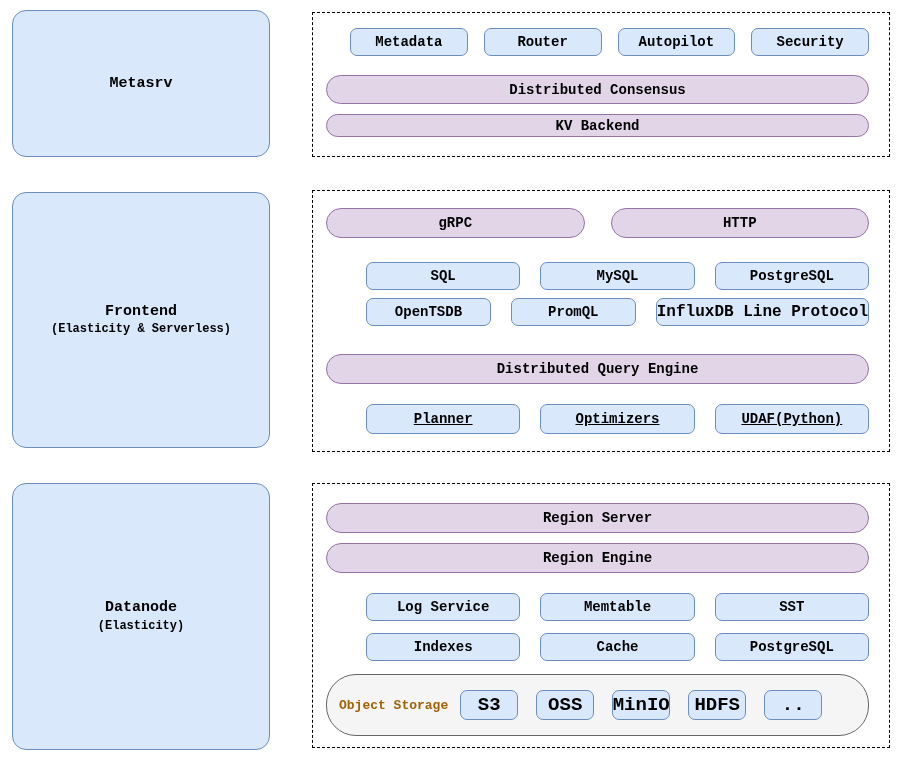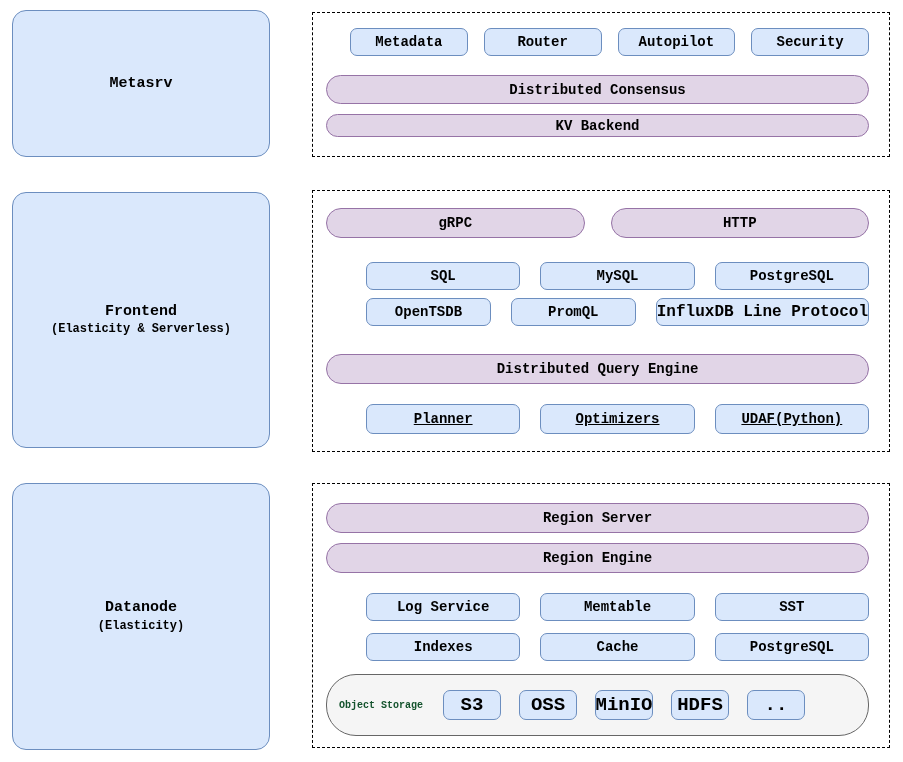--- a/index.html
+++ b/index.html
@@ -84,23 +84,23 @@
     top: 190px;
     height: 62px;
     background: #f5f5f5;
     border: 1px solid #666666;
     border-radius: 30px;
     display: flex;
     align-items: center;
     padding: 0 16px 0 12px;
   }
   .storage-label {
-    font-size: 10px;
-    color: #14532d;
-    margin-right: 20px;
+    font-size: 13px;
+    color: #a16207;
+    margin-right: 12px;
     white-space: nowrap;
   }
   .storage-items { display: flex; gap: 18px; flex: 1; }
   .storage-item {
     width: 58px;
     height: 30px;
     background: #dae8fc;
     border: 1px solid #6c8ebf;
     border-radius: 7px;
     display: flex;

